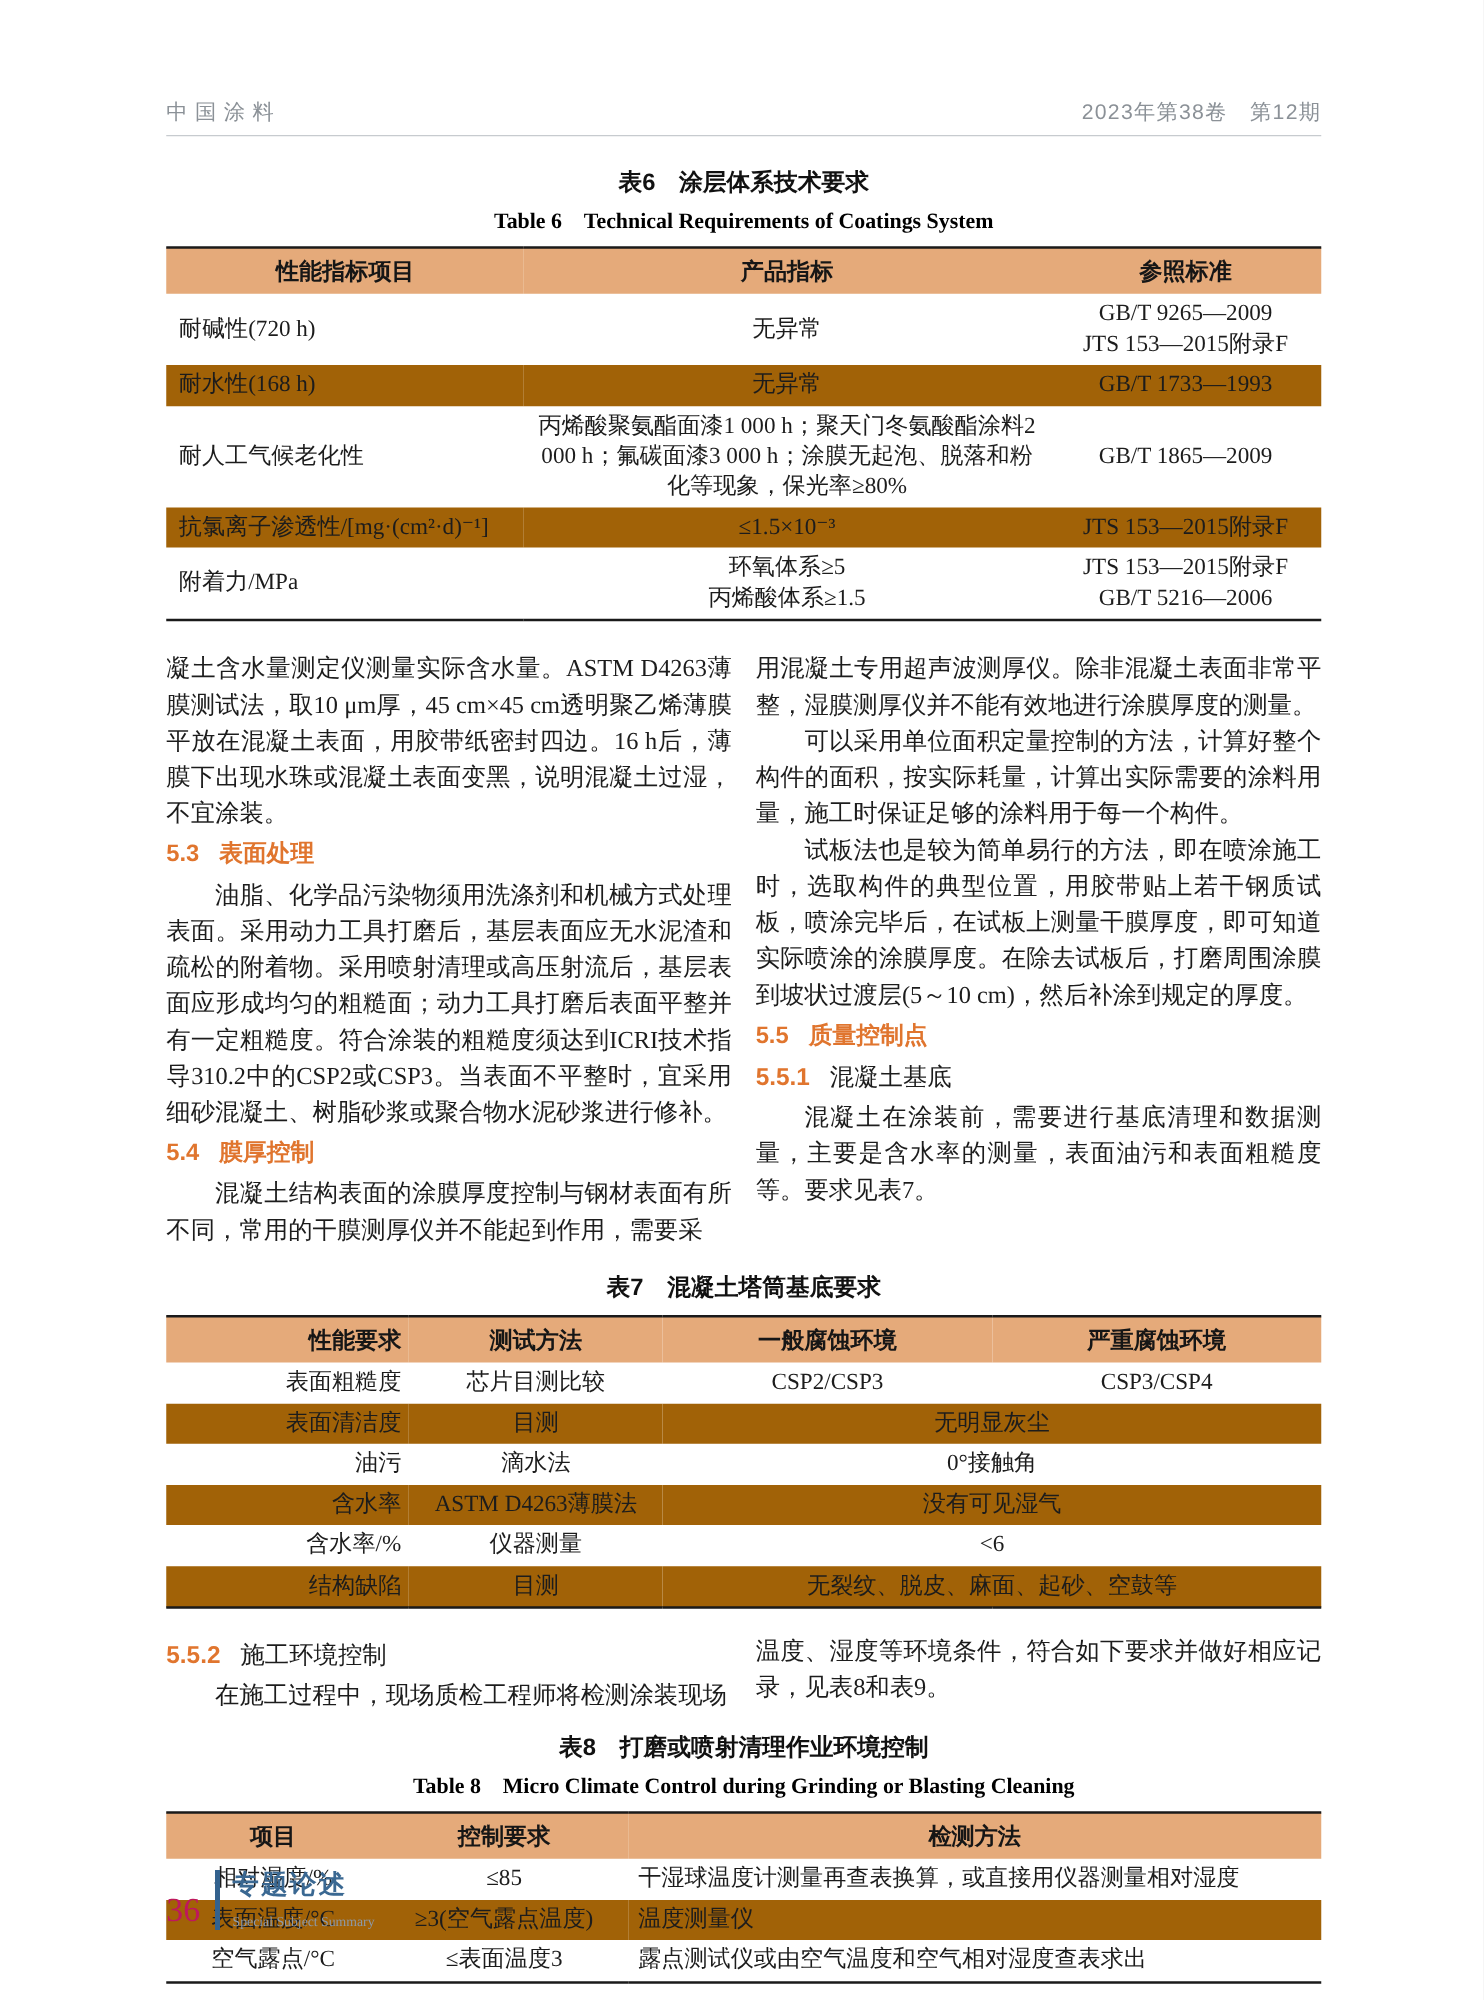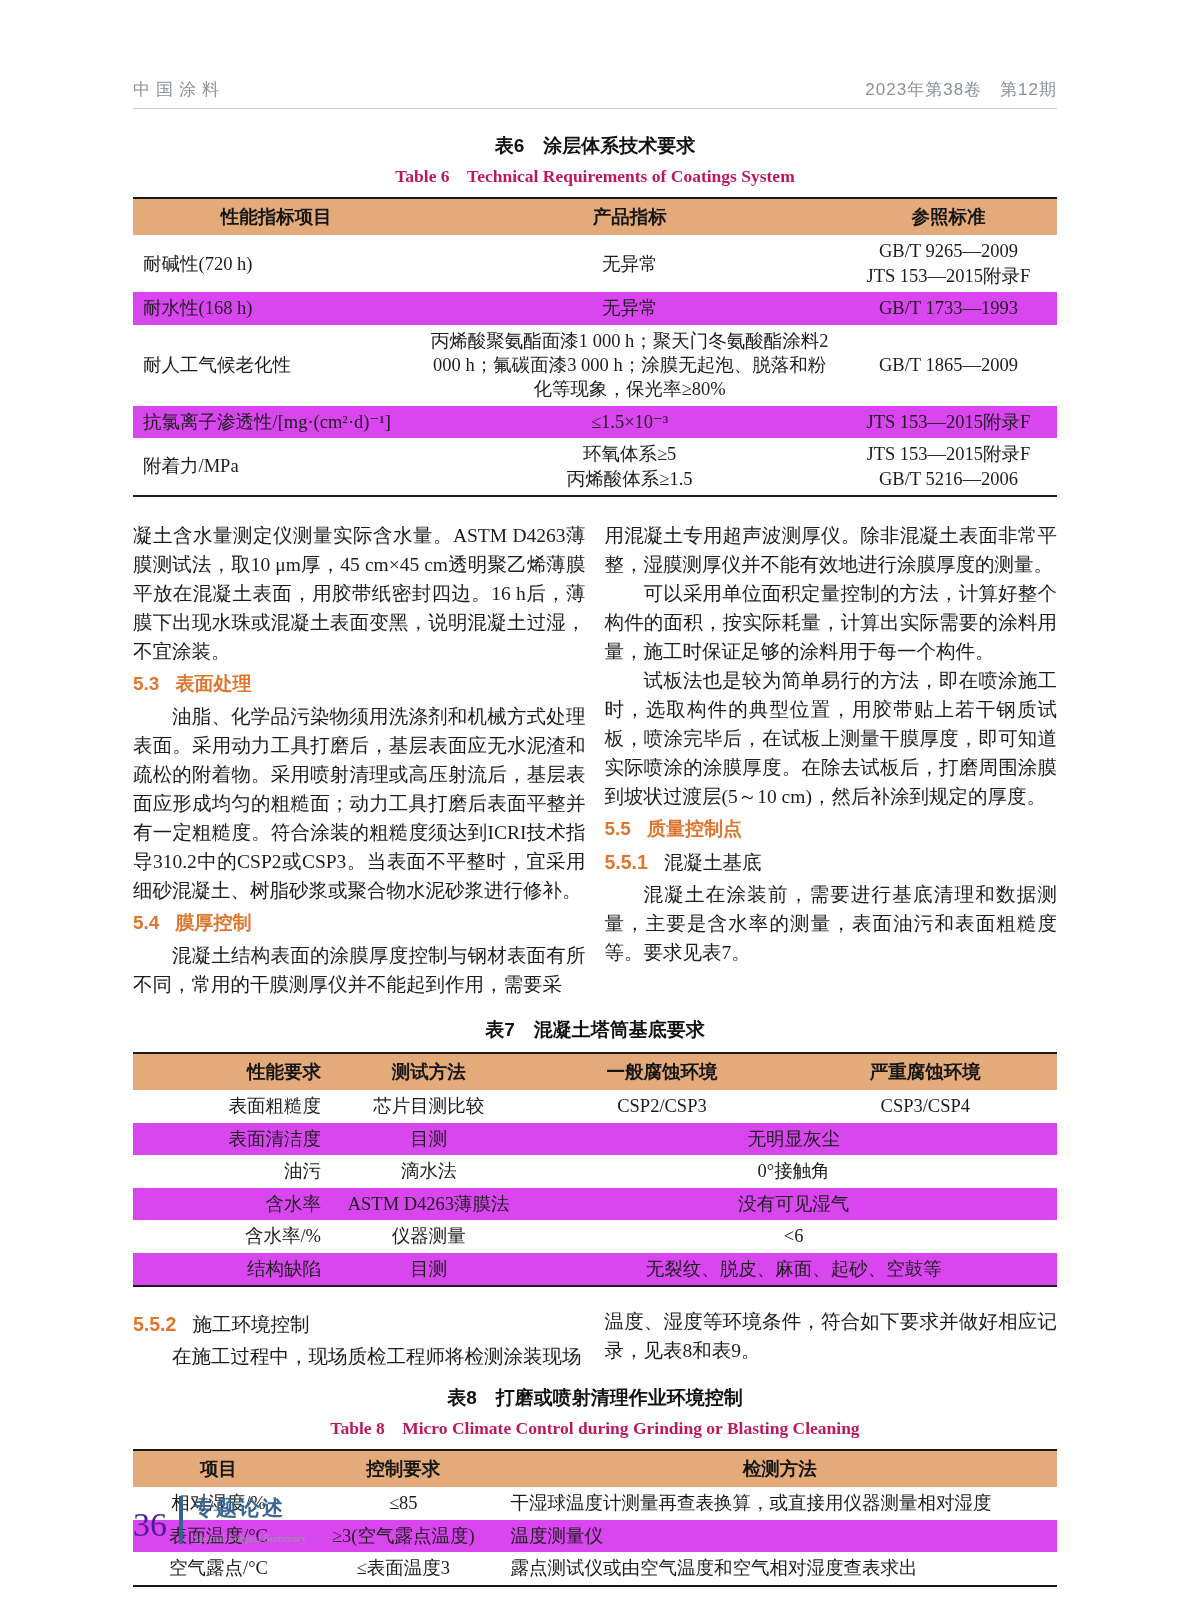--- a/index.html
+++ b/index.html
@@ -13,48 +13,48 @@
   .pagehead{display:flex;justify-content:space-between;align-items:flex-end;
     color:#8b9197;font-size:17px;padding-bottom:7px;border-bottom:1px solid #c7cbcf;
     font-family:"Liberation Sans","DejaVu Sans",sans-serif;}
   .pagehead .journal{letter-spacing:6px;}
   .pagehead .issue{letter-spacing:1px;}
 
   
   .tblblock{margin-top:24px;}
   .cap{text-align:center;}
   .cap-zh{font-family:"Liberation Sans","DejaVu Sans",sans-serif;font-weight:bold;font-size:19px;color:#111;}
-  .cap-en{font-family:"Liberation Serif","DejaVu Serif",serif;font-weight:bold;font-size:17.5px;color:#be185d;margin-top:5px;}
+  .cap-en{font-family:"Liberation Serif","DejaVu Serif",serif;font-weight:bold;font-size:17.5px;color:#000000;margin-top:5px;}
 
   table{width:100%;border-collapse:collapse;margin-top:9px;
     border-top:2px solid #1a1a1a;border-bottom:2px solid #1a1a1a;
     font-size:18.5px;line-height:1.32;}
   td{padding:4px 6px;text-align:center;vertical-align:middle;}
   thead td{background:#e5aa7a;font-family:"Liberation Sans","DejaVu Sans",sans-serif;
     font-weight:bold;padding:6px 6px;color:#161616;}
-  tr.band td{background:#d946ef;}
+  tr.band td{background:#a16207;}
   .t6 td.c1{text-align:left;padding-left:10px;}
   .t7 td.c1{text-align:right;}
   .t8 td.c3{text-align:left;padding-left:8px;}
 
   
   .cols{display:flex;gap:19px;margin-top:24px;}
   .col{flex:1;font-size:19.5px;line-height:29px;text-align:justify;}
   .col p{margin:0;}
   .col p.ind{text-indent:2em;}
   .sec{font-family:"Liberation Sans","DejaVu Sans",sans-serif;font-weight:bold;
     font-size:19px;color:#e0752e;margin:3px 0 3px 0;line-height:30px;}
   .sec .num{margin-right:16px;}
   .sub{margin:2px 0 2px 0;line-height:30px;font-size:19.5px;}
   .sub .num{font-family:"Liberation Sans","DejaVu Sans",sans-serif;font-weight:bold;color:#e0752e;margin-right:16px;}
   .sub .t{color:#1c1c1c;}
 
   
   .pagefoot{position:absolute;left:133px;top:1496px;display:flex;align-items:center;}
-  .pagefoot .pno{font-size:34px;color:#4c1d95;margin-right:12px;align-self:flex-end;}
+  .pagefoot .pno{font-size:27px;color:#be185d;margin-right:12px;align-self:flex-end;}
   .pagefoot .bar{width:4px;height:48px;background:#33628e;margin-right:10px;}
   .pagefoot .zh{font-family:"Liberation Sans","DejaVu Sans",sans-serif;font-weight:bold;
     font-size:21px;color:#3a6892;letter-spacing:2px;line-height:1.15;}
   .pagefoot .en{font-size:11px;color:#8e9aa8;margin-top:12px;}
 </style>
 </head>
 <body>
 
 <div class="page">
 

